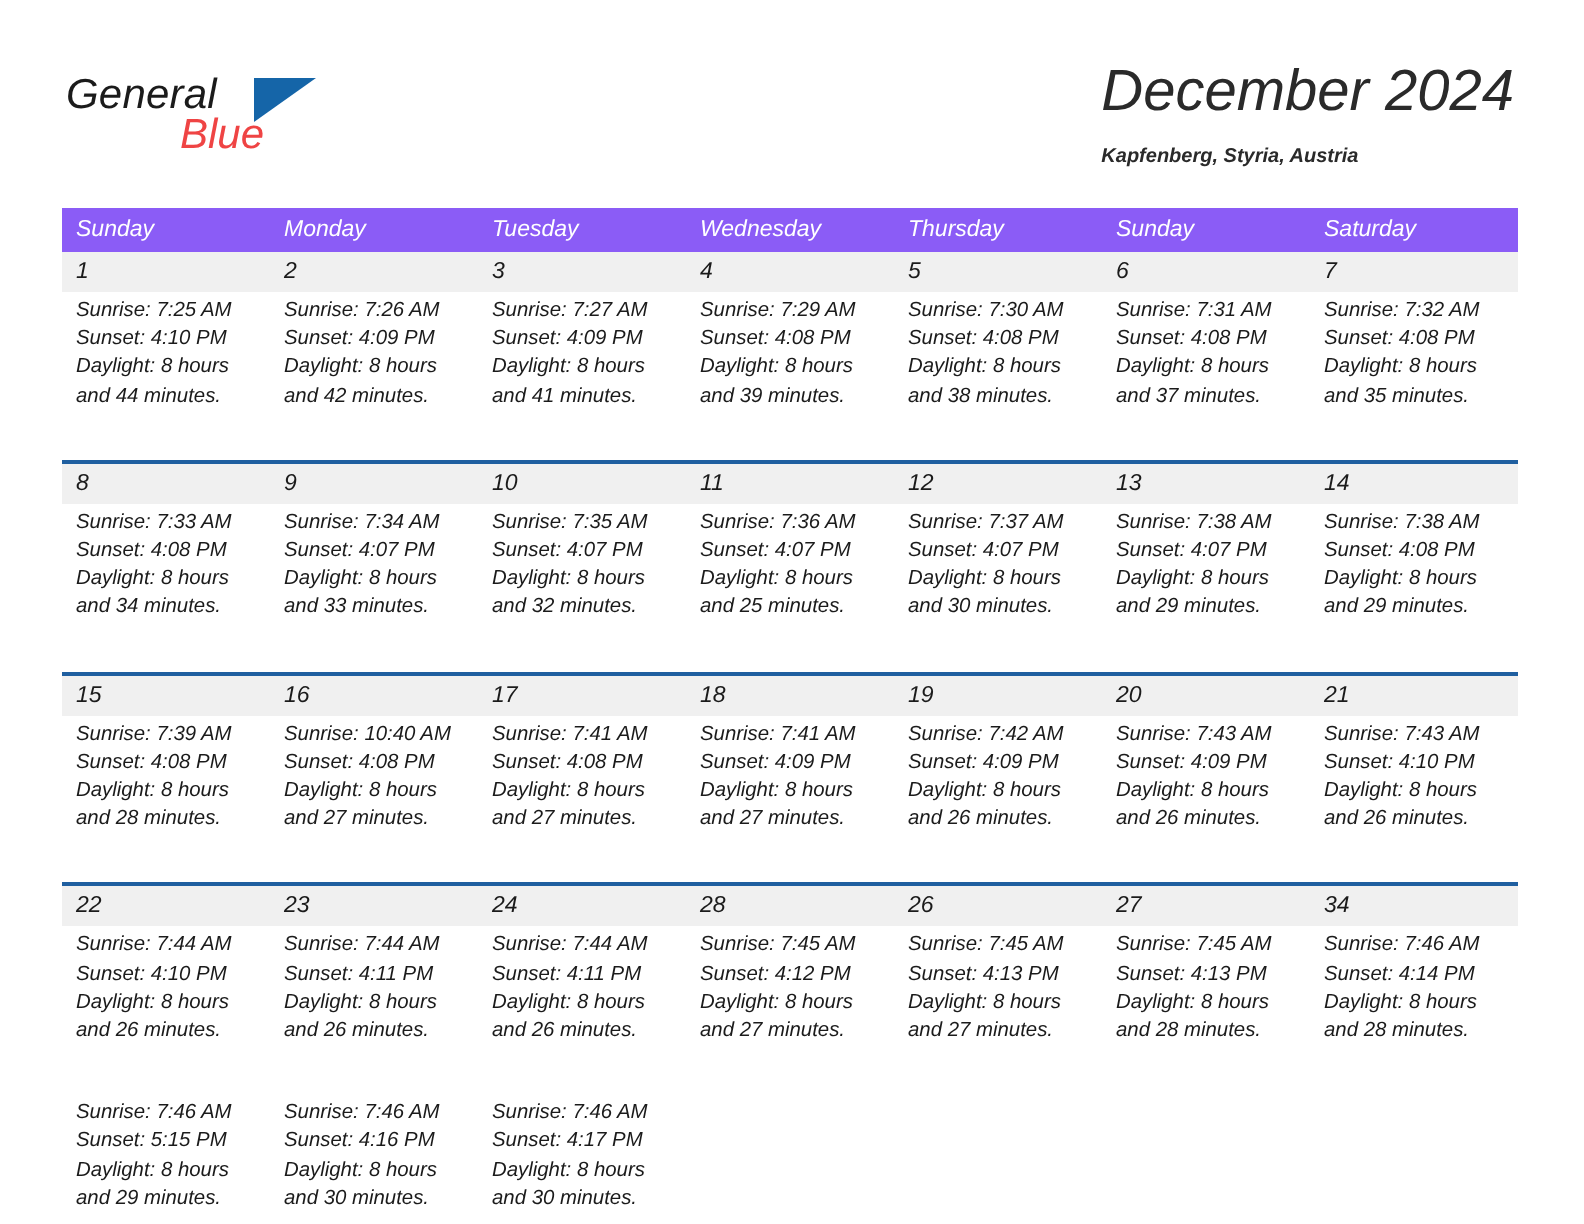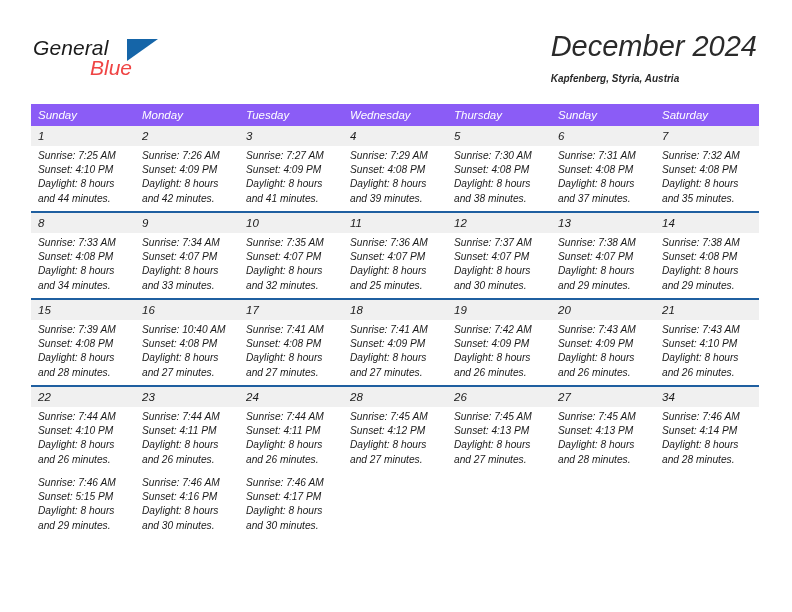--- a/index.html
+++ b/index.html
@@ -121,21 +121,21 @@
     box-sizing: border-box;
     vertical-align: middle;
   }
   tr.daynum-row.first td.daynum {
     border-top: none;
   }
   td.detail {
     background: #ffffff;
     font-size: 10.2px;
     color: #1b1b1b;
-    padding: 3px 6px 5px 7px;
+    padding: 3px 6px 24px 7px;
     vertical-align: top;
     line-height: 14.2px;
     height: 66px;
     box-sizing: border-box;
   }
   td.detail .ln {
     display: block;
     white-space: nowrap;
   }
   td.empty {

